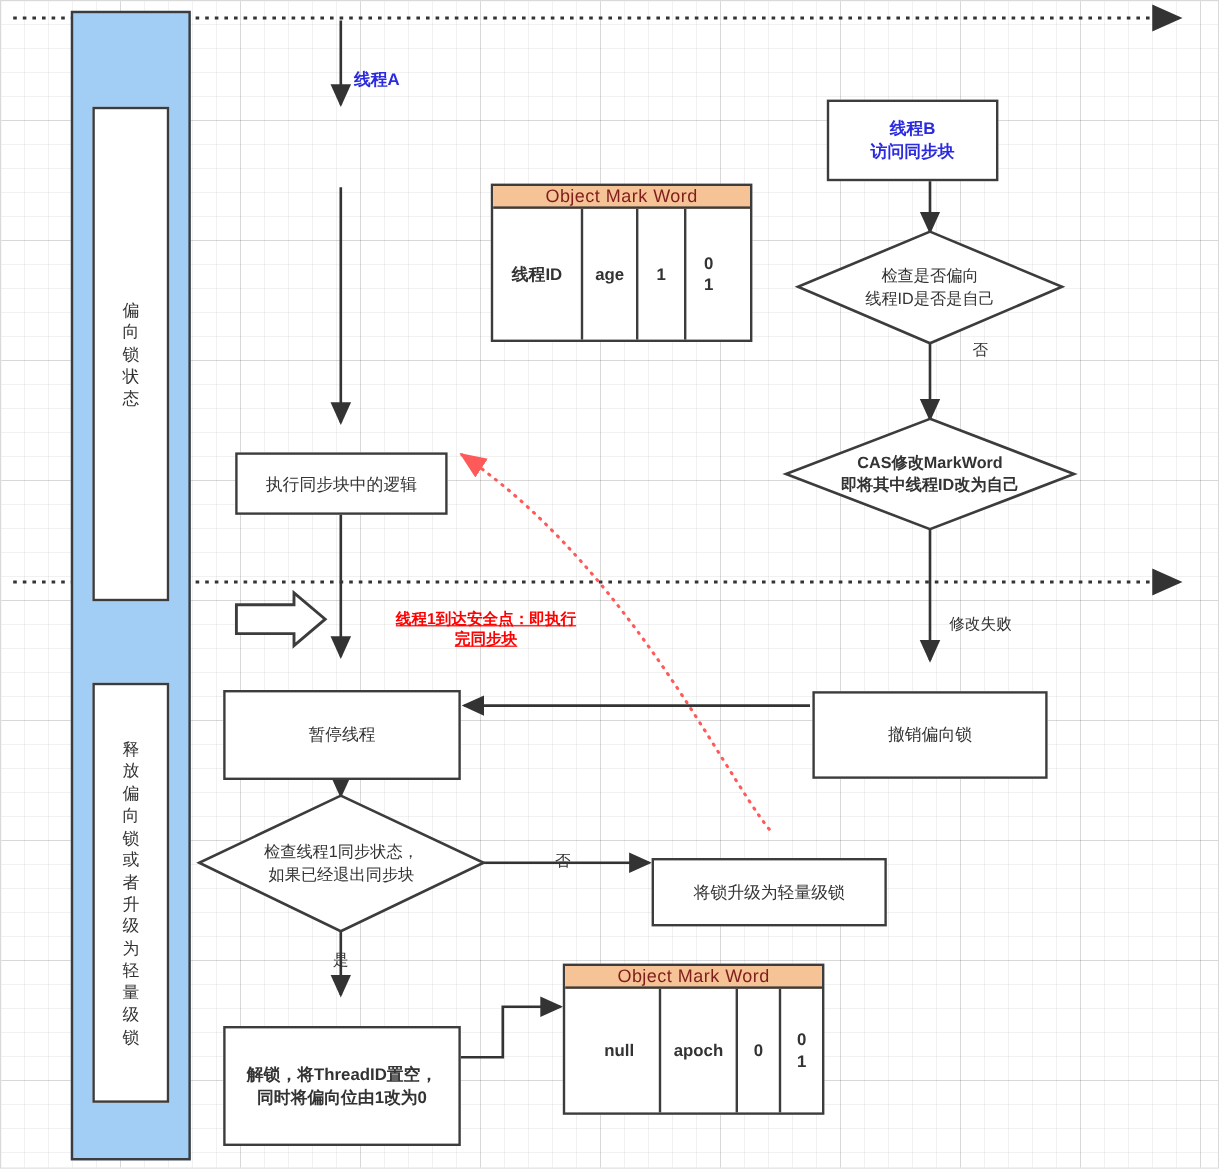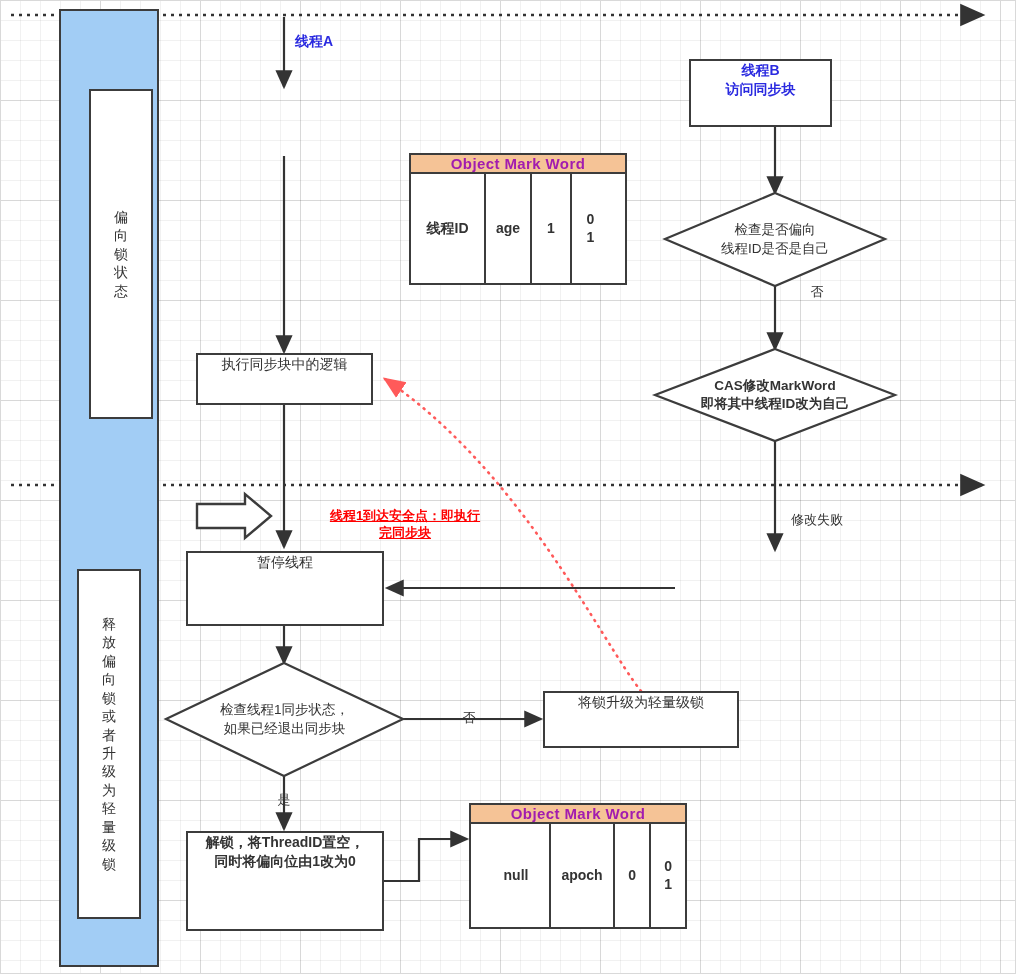--- a/index.html
+++ b/index.html
@@ -21,24 +21,25 @@
       linear-gradient(to right, rgba(0,0,0,0.10) 1px, transparent 1px),
       linear-gradient(to bottom, rgba(0,0,0,0.10) 1px, transparent 1px);
     background-size:20px 20px, 20px 20px, 100px 100px, 100px 100px;
     background-position:-1px -1px, -1px -1px, -1px -1px, -1px -1px;
   }
   #svglayer{position:absolute;left:0;top:0;width:1016px;height:974px;pointer-events:none;}
 
   .node{
     position:absolute;
     box-sizing:border-box;
-    display:flex;justify-content:center;
+    display:flex;align-items:center;justify-content:center;
     text-align:center;
     color:#333333;
     line-height:1.35;
+    margin-top:24px;
   }
   .boxnode{
     background:#ffffff;
     border:2px solid #3c3c3c;
     font-size:14px;
   }
   .diamond-wrap{position:absolute;}
   .diamond-label{
     position:absolute;left:0;top:0;width:100%;height:100%;
     display:flex;align-items:center;justify-content:center;
@@ -80,21 +81,21 @@
     position:absolute;
     box-sizing:border-box;
     border:2px solid #3c3c3c;
     background:#ffffff;
     display:flex;flex-direction:column;
   }
   .mwhead{
     background:#f5c396;
     border-bottom:2px solid #3c3c3c;
     display:flex;align-items:center;justify-content:center;
-    font-weight:bold;font-size:15px;color:#a21caf;
+    font-weight:normal;font-size:15px;color:#7f1d1d;
     letter-spacing:0.4px;
   }
   .mwcells{display:flex;flex:1;}
   .mwcell{
     display:flex;align-items:center;justify-content:center;
     border-right:2px solid #3c3c3c;
     font-weight:bold;font-size:14px;color:#333;
     text-align:center;line-height:1.25;
     box-sizing:border-box;
   }
@@ -149,21 +150,21 @@
 
     <polygon points="196,503 244,503 244,493 270,515 244,537 244,527 196,527" fill="#ffffff" stroke="#3c3c3c" stroke-width="2.4" stroke-linejoin="miter"></polygon>
 
     <polygon points="774,192 884,238 774,285 664,238" fill="#ffffff" stroke="#3c3c3c" stroke-width="2.2"></polygon>
     <polygon points="774,348 894,394 774,440 654,394" fill="#ffffff" stroke="#3c3c3c" stroke-width="2.2"></polygon>
     <polygon points="283,662 402,718 283,775 165,718" fill="#ffffff" stroke="#3c3c3c" stroke-width="2.2"></polygon>
   </svg>
 
   <div class="band" style="left:58px;top:8px;width:100px;height:958px;"></div>
 
-  <div class="bandbox" style="left:88px;top:88px;width:64px;height:330px;">
+  <div class="bandbox" style="left:76px;top:88px;width:64px;height:412px;">
     <div class="vtext">偏向锁状态</div>
   </div>
 
   <div class="bandbox" style="left:76px;top:568px;width:64px;height:350px;">
     <div class="vtext">释放偏向锁或者升级为轻量级锁</div>
   </div>
 
   <div class="node" style="left:258px;top:31px;width:110px;height:20px;">
     <span class="bluetext">线程A</span>
   </div>
@@ -220,20 +221,23 @@
   <div class="diamond-wrap" style="left:664px;top:192px;width:220px;height:93px;">
     <div class="diamond-label" style="white-space:pre-line;">检查是否偏向
 线程ID是否是自己</div>
   </div>
 
   <div class="diamond-wrap" style="left:654px;top:348px;width:240px;height:92px;">
     <div class="diamond-label strongtext" style="white-space:pre-line;">CAS修改MarkWord
 即将其中线程ID改为自己</div>
   </div>
 
+  <div class="node boxnode" style="left:676px;top:551px;width:196px;height:73px;">
+    <span>撤销偏向锁</span>
+  </div>
 
   <div class="edgelabel" style="left:796px;top:282px;width:40px;">
     <span>否</span>
   </div>
 
   <div class="edgelabel" style="left:790px;top:510px;width:80px;text-align:left;">
     <span>修改失败</span>
   </div>
 
   <div class="edgelabel" style="left:453px;top:708px;width:30px;">

